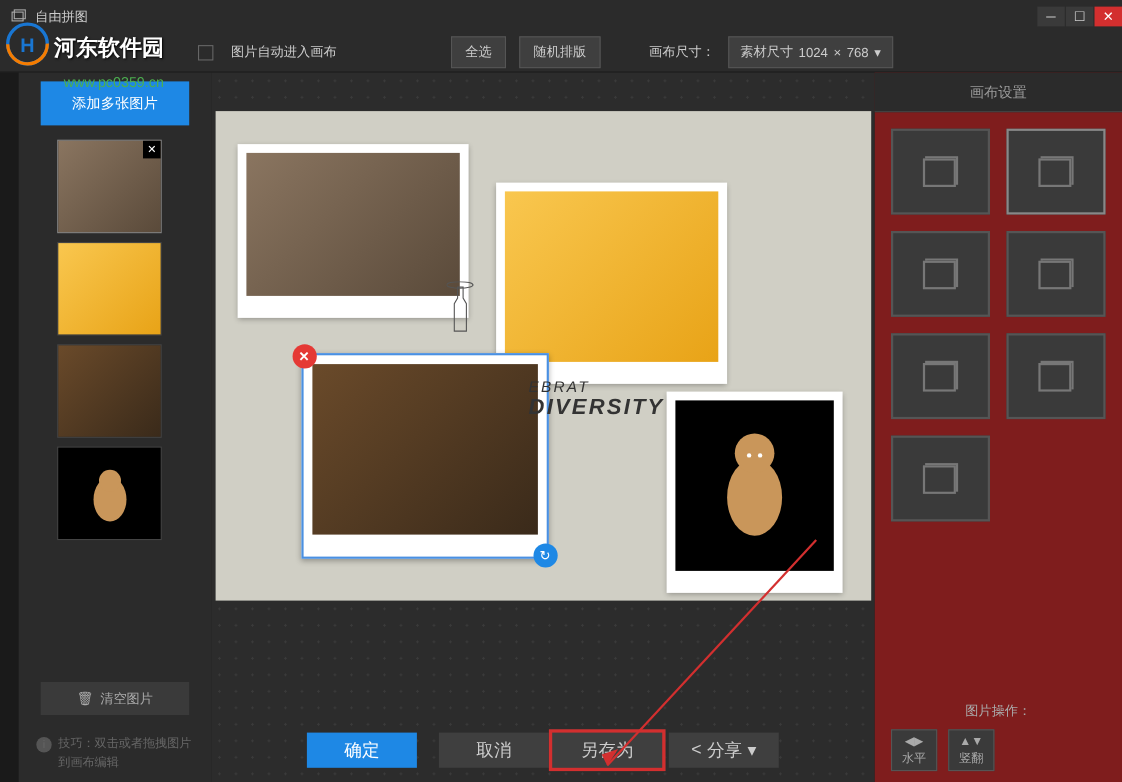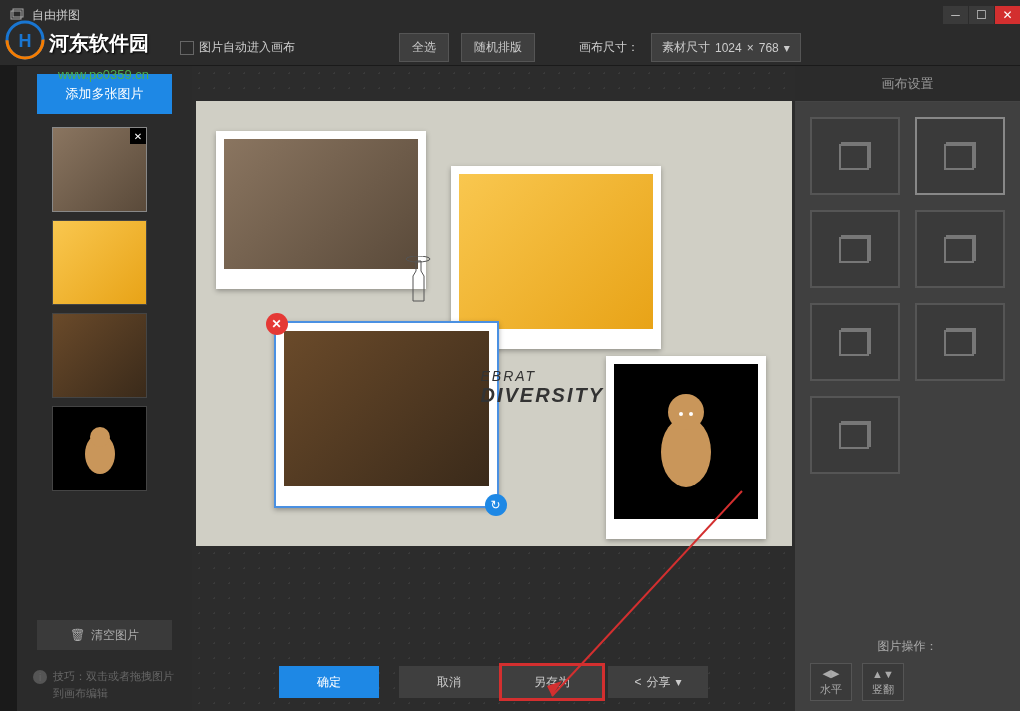--- a/index.html
+++ b/index.html
@@ -3,21 +3,21 @@
 <meta charset="utf-8">
 <style>
 * { margin: 0; padding: 0; box-sizing: border-box; font-family: "Microsoft YaHei", sans-serif; }
 body { background: #1a1a1a; width: 1020px; height: 711px; overflow: hidden; position: relative; color: #ccc; font-size: 12px; }
 .titlebar { height: 30px; background: #2b2b2b; display: flex; align-items: center; padding-left: 10px; justify-content: space-between; }
 .titlebar-left { display: flex; align-items: center; gap: 8px; }
 .win-controls { display: flex; }
 .win-btn { width: 25px; height: 18px; display: flex; align-items: center; justify-content: center; background: #3a3a3a; margin-left: 1px; cursor: pointer; }
 .win-btn.close { background: #d32f2f; color: #fff; }
 .toolbar { height: 36px; background: #2b2b2b; display: flex; align-items: center; padding: 0 10px; gap: 12px; border-bottom: 1px solid #1a1a1a; }
-.checkbox-wrap { display: flex; align-items: center; gap: 5px; margin-left: 170px; }
+.checkbox-wrap { display: flex; align-items: center; gap: 16px; margin-left: 170px; }
 .checkbox { width: 14px; height: 14px; border: 1px solid #666; background: #2b2b2b; }
 .tb-btn { padding: 5px 12px; background: #3f3f3f; border: 1px solid #555; color: #ccc; cursor: pointer; font-size: 12px; }
 .size-display { padding: 5px 10px; background: #3f3f3f; border: 1px solid #555; display: flex; align-items: center; gap: 5px; }
 .main { display: flex; height: 645px; }
 .sidebar { width: 175px; background: #2b2b2b; display: flex; flex-direction: column; padding: 0; margin-left: 17px; }
 .add-btn { margin: 8px 20px; height: 40px; background: #1e88e5; color: #fff; display: flex; align-items: center; justify-content: center; cursor: pointer; font-size: 13px; }
 .thumbs { flex: 1; overflow-y: auto; padding: 5px 35px; display: flex; flex-direction: column; gap: 8px; }
 .thumb { width: 95px; height: 85px; background: #000; border: 1px solid #444; position: relative; cursor: pointer; display: flex; align-items: center; justify-content: center; }
 .thumb.selected { border: 1px solid #888; }
 .thumb-del { position: absolute; top: 0; right: 0; width: 16px; height: 16px; background: #000; color: #fff; display: flex; align-items: center; justify-content: center; font-size: 10px; cursor: pointer; }
@@ -25,26 +25,26 @@
 .tip { padding: 10px 16px; color: #666; font-size: 11px; display: flex; gap: 6px; align-items: flex-start; line-height: 1.5; }
 .tip-icon { width: 14px; height: 14px; border-radius: 50%; background: #555; display: flex; align-items: center; justify-content: center; font-size: 10px; flex-shrink: 0; margin-top: 2px; }
 .canvas-area { flex: 1; background: #2c2c2c; display: flex; flex-direction: column; position: relative; background-image: radial-gradient(circle, #3a3a3a 1px, transparent 1px); background-size: 15px 15px; }
 .canvas { margin: 35px auto 0; width: 596px; height: 445px; background: #d0cfc5; position: relative; }
 .photo { position: absolute; background: #fff; padding: 8px; padding-bottom: 20px; box-shadow: 0 2px 5px rgba(0,0,0,0.3); }
 .photo-img { background: #333; display: flex; align-items: center; justify-content: center; }
 .photo.selected { border: 2px solid #4a90e2; }
 .sel-del { position: absolute; top: -10px; left: -10px; width: 22px; height: 22px; border-radius: 50%; background: #e53935; color: #fff; display: flex; align-items: center; justify-content: center; cursor: pointer; font-weight: bold; }
 .sel-rot { position: absolute; bottom: -10px; right: -10px; width: 22px; height: 22px; border-radius: 50%; background: #1e88e5; color: #fff; display: flex; align-items: center; justify-content: center; cursor: pointer; }
 .bottom-bar { position: absolute; bottom: 0; left: 0; right: 0; height: 58px; display: flex; align-items: center; justify-content: center; gap: 0; }
-.action-btn { width: 100px; height: 32px; display: flex; align-items: center; justify-content: center; cursor: pointer; font-size: 12px; }
+.action-btn { width: 100px; height: 32px; display: flex; align-items: center; justify-content: center; cursor: pointer; font-size: 16px; }
 .btn-confirm { background: #1e88e5; color: #fff; }
 .btn-saveas { background: #3f3f3f; color: #ccc; border: 3px solid #d32f2f; box-sizing: content-box; height: 32px; }
 .btn-cancel { background: #3f3f3f; color: #ccc; margin-left: 20px; }
 .btn-share { background: #3f3f3f; color: #ccc; margin-left: 3px; display: flex; gap: 5px; }
-.right-panel { width: 225px; background: #404040; display: flex; flex-direction: column; }
+.right-panel { width: 225px; background: #7f1d1d; display: flex; flex-direction: column; }
 .tabs { display: flex; height: 36px; }
 .tab { flex: 1; display: flex; align-items: center; justify-content: center; cursor: pointer; background: #2b2b2b; color: #999; font-size: 13px; border-bottom: 1px solid #444; }
 .tab.active { color: #eee; border-bottom: 2px solid #888; }
 .frame-grid { padding: 15px; display: grid; grid-template-columns: 1fr 1fr; gap: 15px; }
 .frame-opt { height: 78px; border: 2px solid #555; background: #3a3a3a; display: flex; align-items: center; justify-content: center; cursor: pointer; }
 .frame-opt.selected { border: 2px solid #888; }
 .frame-icon { width: 32px; height: 28px; position: relative; }
 .frame-icon::before { content: ""; position: absolute; width: 26px; height: 22px; border: 2px solid #777; top: 0; right: 0; }
 .frame-icon::after { content: ""; position: absolute; width: 26px; height: 22px; border: 2px solid #777; bottom: 0; left: 0; background: #3a3a3a; }
 .ops-section { padding: 10px 15px; color: #aaa; text-align: center; }
@@ -170,21 +170,21 @@
               <circle cx="40" cy="30" r="18" fill="#c9965a"></circle>
               <circle cx="35" cy="32" r="2" fill="#fff"></circle>
               <circle cx="45" cy="32" r="2" fill="#fff"></circle>
             </svg>
           </div>
       </div>
       <svg class="bottle" viewBox="0 0 25 50">
           <path d="M10 5 L15 5 L15 15 L18 20 L18 45 L7 45 L7 20 L10 15 Z" fill="none" stroke="#555" stroke-width="1"></path>
           <ellipse cx="12" cy="3" rx="12" ry="3" fill="none" stroke="#555"></ellipse>
         </svg>
-      <div class="deco-text" style="top:267px;left:285px">
+      <div class="deco-text" style="top:242px;left:285px">
         <div style="font-size:14px">EBRAT</div>
         <div style="font-size:20px;font-weight:bold">DIVERSITY</div>
       </div>
     </div>
 
     <svg class="arrow" style="left:340px;top:415px" width="220" height="230">
       <line x1="210" y1="10" x2="20" y2="215" stroke="#d32f2f" stroke-width="2"></line>
       <polygon points="20,215 30,200 15,205" fill="#d32f2f"></polygon>
     </svg>
 

